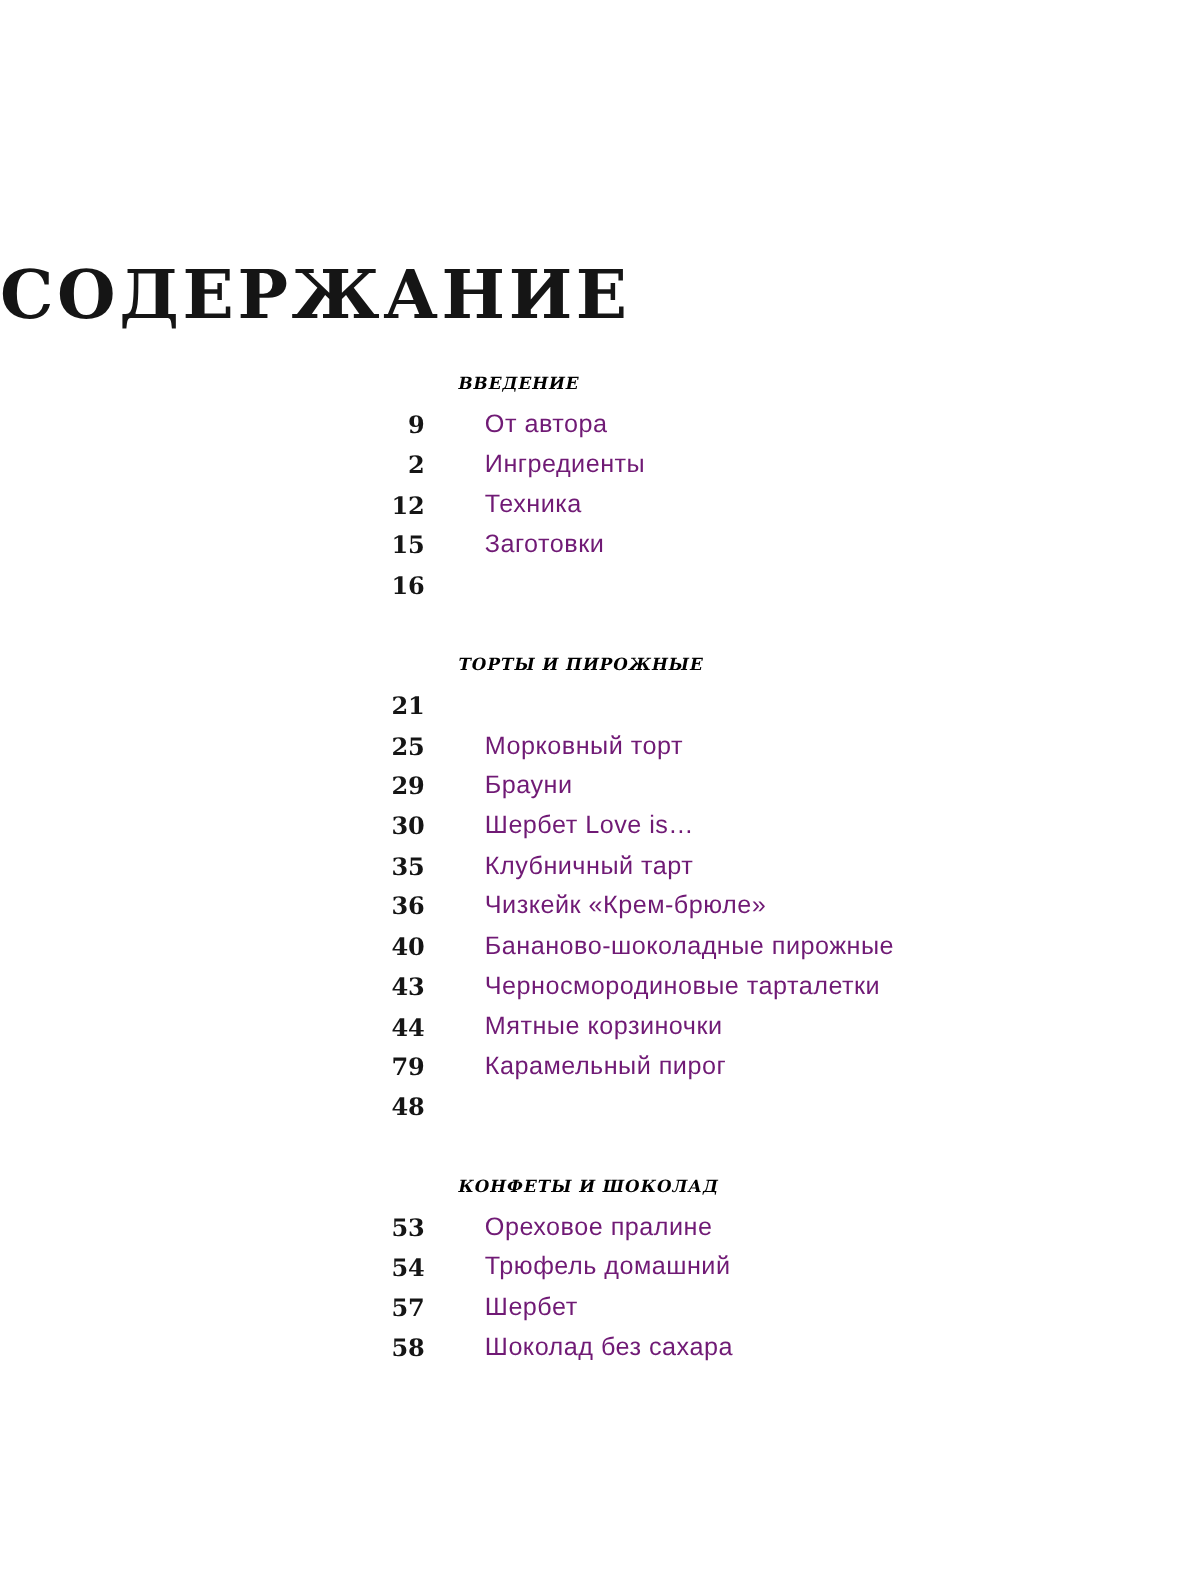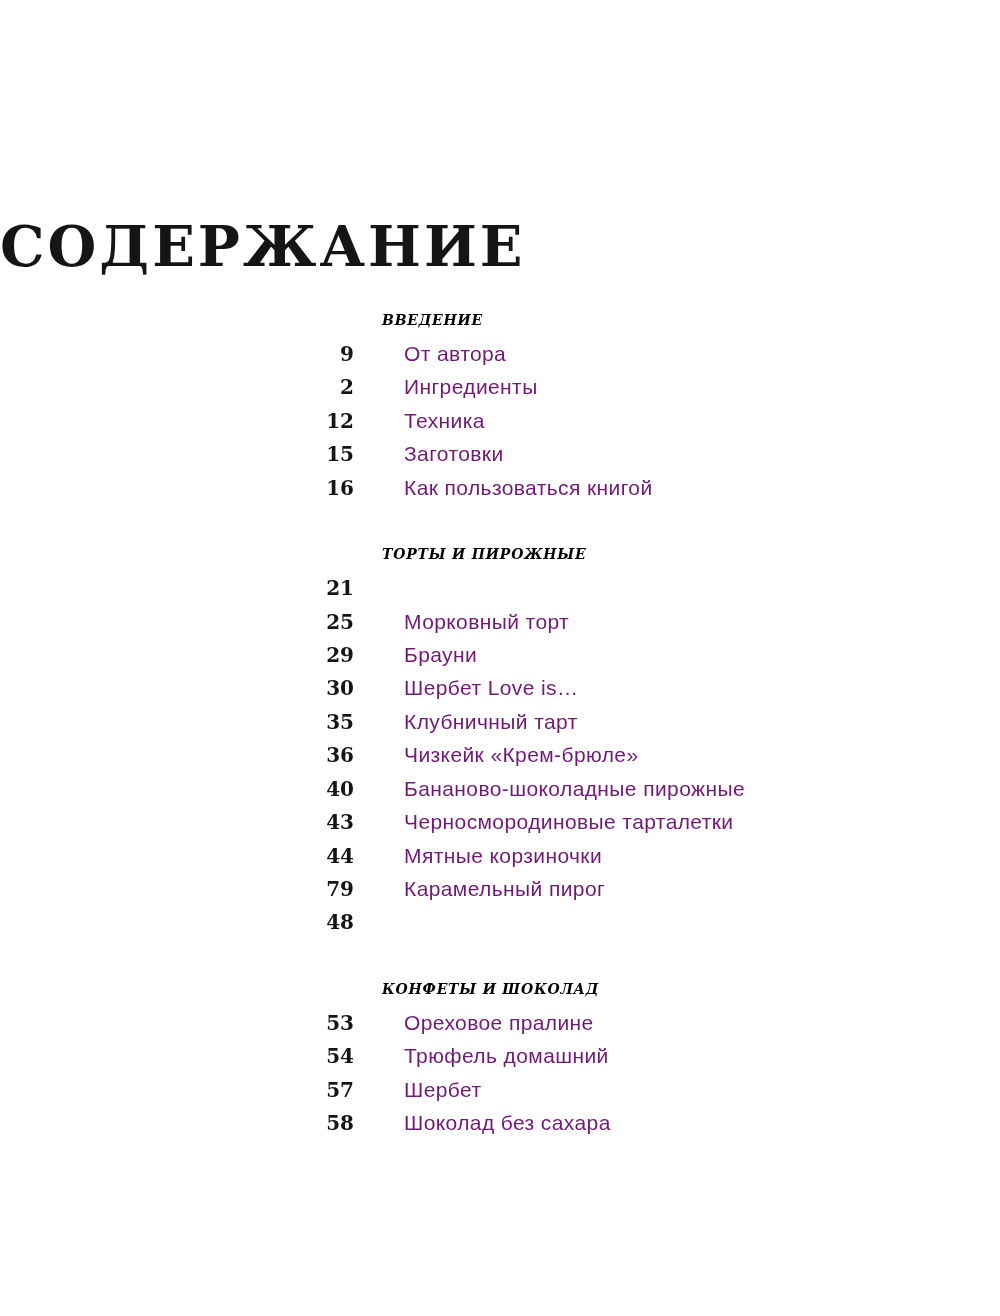--- a/index.html
+++ b/index.html
@@ -37,21 +37,20 @@
   <div class="row" style="top:407px">
       <span class="num">12</span>
       <span class="label">Техника</span>
     </div>
   <div class="row" style="top:440px">
       <span class="num">15</span>
       <span class="label">Заготовки</span>
     </div>
   <div class="row" style="top:474px">
       <span class="num">16</span>
-      <span class="label">Как пользоваться книгой</span>
     </div>
 
   <div class="section-title" style="top:542px">ТОРТЫ И ПИРОЖНЫЕ</div>
   <div class="row" style="top:574px">
       <span class="num">21</span>
     </div>
   <div class="row" style="top:608px">
       <span class="num">25</span>
       <span class="label">Морковный торт</span>
     </div>

